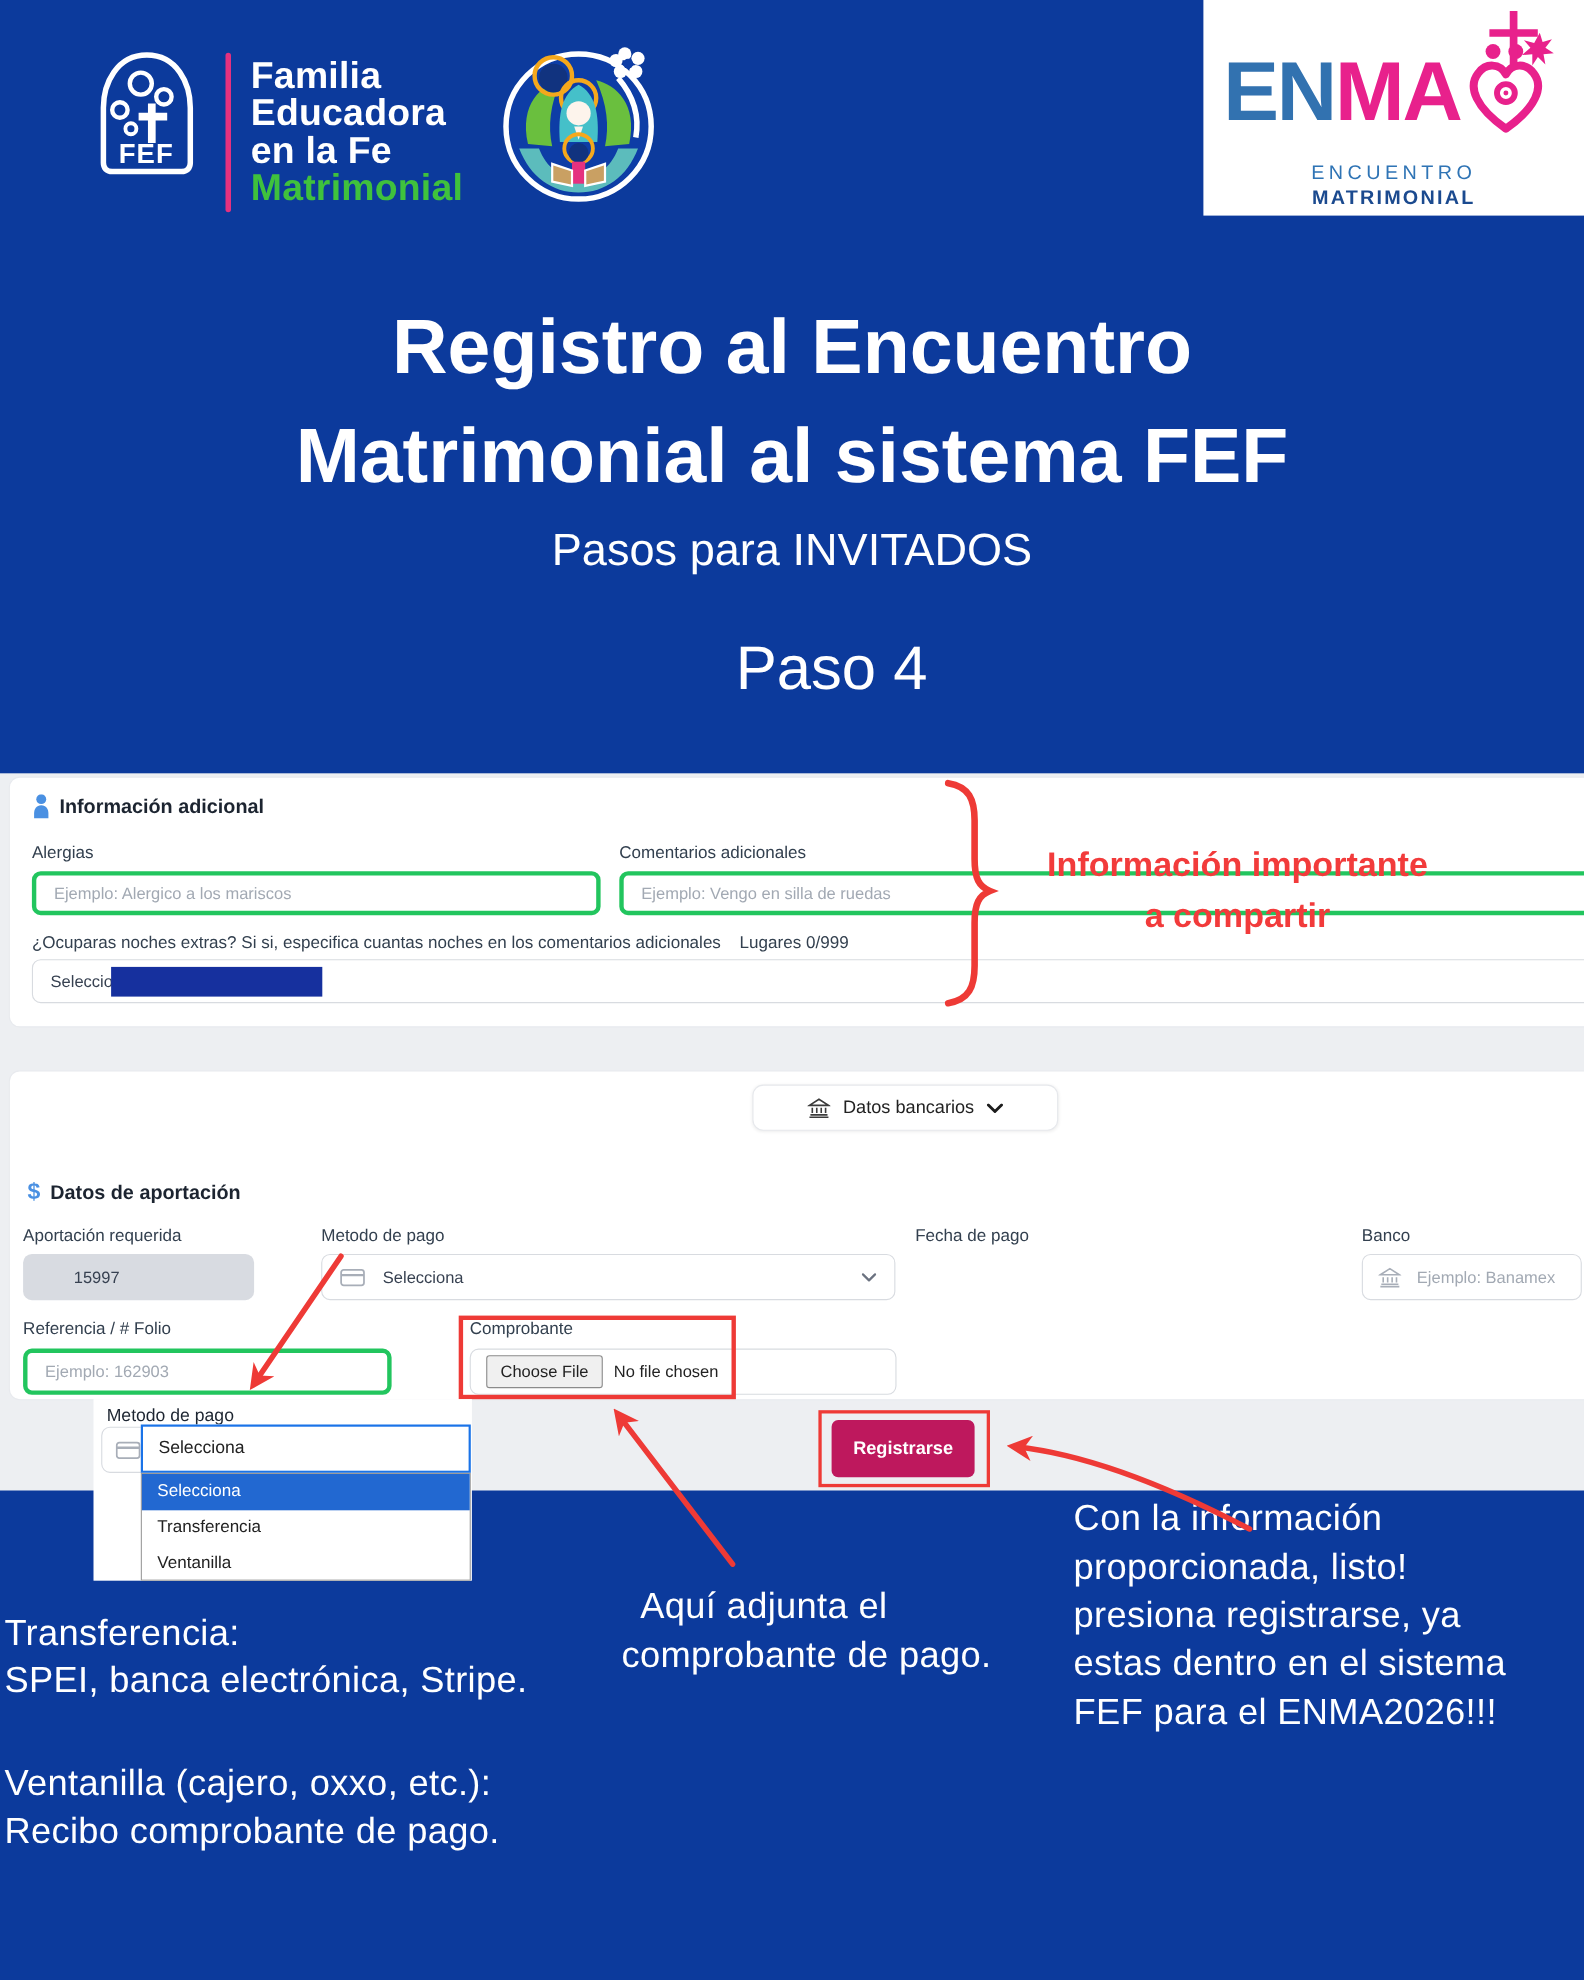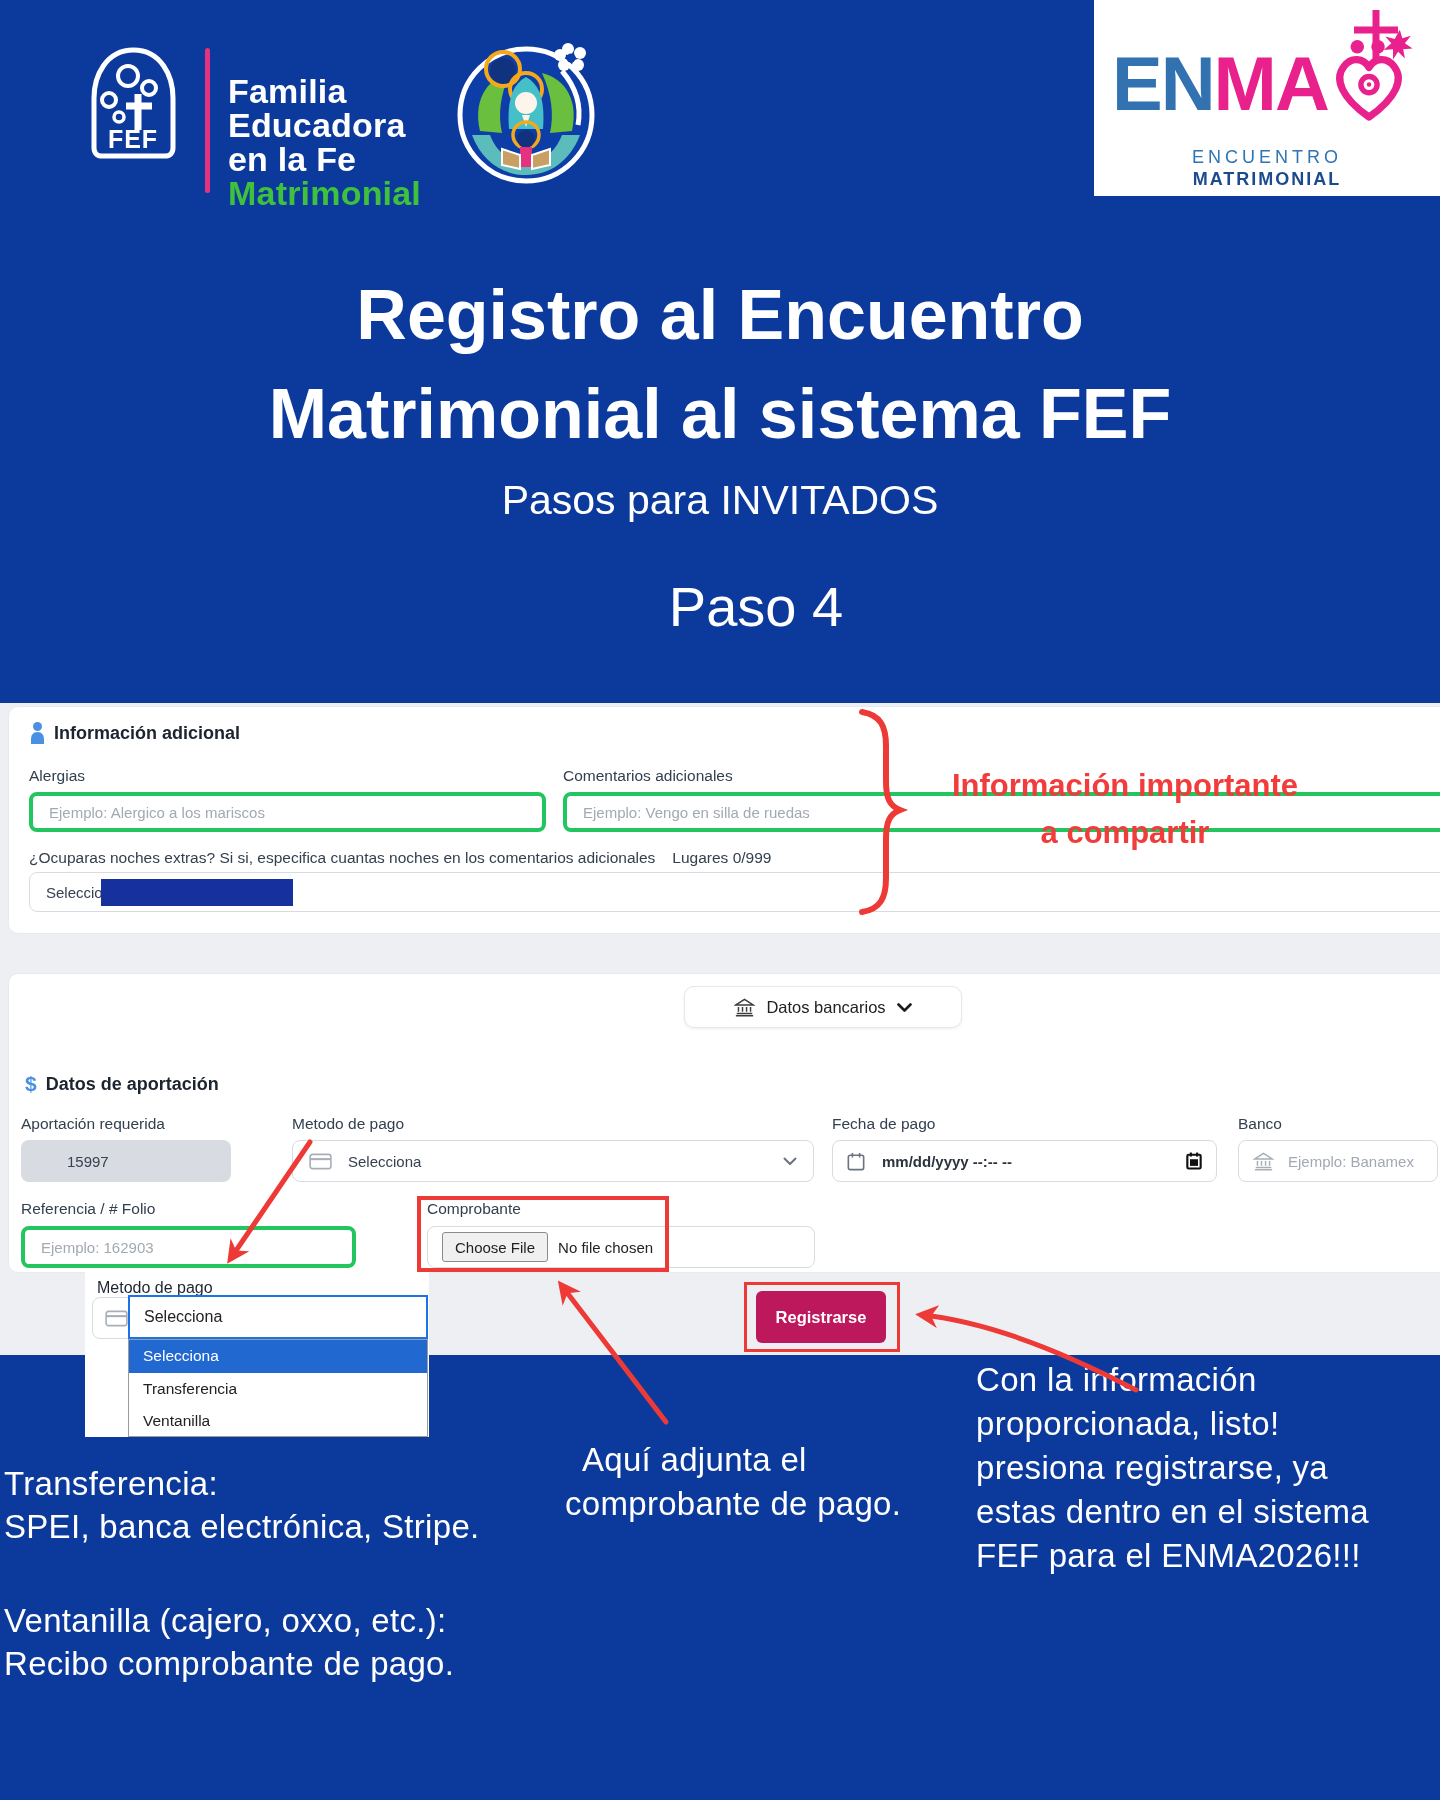--- a/index.html
+++ b/index.html
@@ -2,21 +2,21 @@
 <html><head>
 <meta charset="utf-8">
 <style>
   html,body{margin:0;padding:0;background:#666;}
   .page{position:relative;width:1440px;height:1800px;overflow:hidden;
         background:#edeff2;font-family:"Liberation Sans",sans-serif;margin:0 auto;}
   .a{position:absolute;}
   
   .hdr{left:0;top:0;width:1440px;height:703px;background:#0c3a9c;}
   .pinkbar{left:205px;top:48px;width:5px;height:145px;background:#e5317f;border-radius:3px;}
-  .brand{left:228px;top:52px;color:#fff;font-weight:bold;font-size:34px;line-height:34px;letter-spacing:.2px;margin-top:22px;}
+  .brand{left:228px;top:52px;color:#fff;font-weight:bold;font-size:34px;line-height:34px;letter-spacing:.2px;}
   .brand .green{color:#3fc13d;}
   .enma-box{left:1094px;top:0;width:346px;height:196px;background:#fff;}
   .enma-row{position:absolute;left:18px;top:40px;display:flex;align-items:center;}
   .enma-en{font-size:76px;font-weight:bold;color:#3272b0;letter-spacing:-2px;}
   .enma-ma{font-size:76px;font-weight:bold;color:#e8218c;letter-spacing:-2px;}
   .enma-sub1{position:absolute;left:0;top:147px;width:100%;text-align:center;
              font-size:18px;letter-spacing:4px;color:#2f74b5;}
   .enma-sub2{position:absolute;left:0;top:169px;width:100%;text-align:center;
              font-size:18px;letter-spacing:2px;font-weight:bold;color:#1b4a8f;}
   .title{left:0;width:1440px;text-align:center;color:#fff;font-weight:800;font-size:70px;line-height:1;}
@@ -214,34 +214,20 @@
     <svg width="23" height="17" viewBox="0 0 24 18">
       <rect x="1" y="1.5" width="22" height="15" rx="2.5" fill="none" stroke="#a8aeb8" stroke-width="1.7"></rect>
       <line x1="1" y1="6.5" x2="23" y2="6.5" stroke="#a8aeb8" stroke-width="2.2"></line>
     </svg>
     <span style="margin-left:16px;">Selecciona</span>
     <svg style="margin-left:auto;" width="14" height="9" viewBox="0 0 14 9">
       <polyline points="1.5,1.5 7,7 12.5,1.5" fill="none" stroke="#6b7280" stroke-width="2" stroke-linecap="round" stroke-linejoin="round"></polyline>
     </svg>
   </div>
 
-  <div class="a selbox" style="left:832px;top:1140px;width:385px;height:42px;padding:0 14px;">
-    <svg width="18" height="19" viewBox="0 0 20 21">
-      <rect x="1.5" y="3.5" width="17" height="16" rx="2" fill="none" stroke="#6b7280" stroke-width="1.8"></rect>
-      <line x1="6" y1="1" x2="6" y2="6" stroke="#6b7280" stroke-width="1.8"></line>
-      <line x1="14" y1="1" x2="14" y2="6" stroke="#6b7280" stroke-width="1.8"></line>
-    </svg>
-    <span style="margin-left:17px;font-weight:bold;color:#2b333d;">mm/dd/yyyy --:-- --</span>
-    <svg style="margin-left:auto;" width="16" height="18" viewBox="0 0 18 20">
-      <rect x="1.5" y="3" width="15" height="15.5" rx="1.5" fill="none" stroke="#111" stroke-width="2.4"></rect>
-      <line x1="5.5" y1="0.5" x2="5.5" y2="5" stroke="#111" stroke-width="2.4"></line>
-      <line x1="12.5" y1="0.5" x2="12.5" y2="5" stroke="#111" stroke-width="2.4"></line>
-      <rect x="4.5" y="8" width="9" height="7.5" fill="#111"></rect>
-    </svg>
-  </div>
 
   <div class="a selbox" style="left:1238px;top:1140px;width:200px;height:42px;padding:0 14px;">
     <svg width="21" height="19" viewBox="0 0 24 22">
       <path d="M2,8 L12,1.5 L22,8 Z M2.5,8 L21.5,8 M5,10.5 L5,16 M9.7,10.5 L9.7,16 M14.4,10.5 L14.4,16 M19,10.5 L19,16 M3,18 L21,18 M2,20.5 L22,20.5" fill="none" stroke="#a8aeb8" stroke-width="1.7"></path>
     </svg>
     <span style="margin-left:14px;color:#a2a9b3;">Ejemplo: Banamex</span>
   </div>
 
   <div class="a lbl" style="left:21px;top:1200px;">Referencia / # Folio</div>
   <input class="a inp" style="left: 21px; top: 1226px; width: 335px; height: 42px;" readonly="" placeholder="Ejemplo: 162903">

